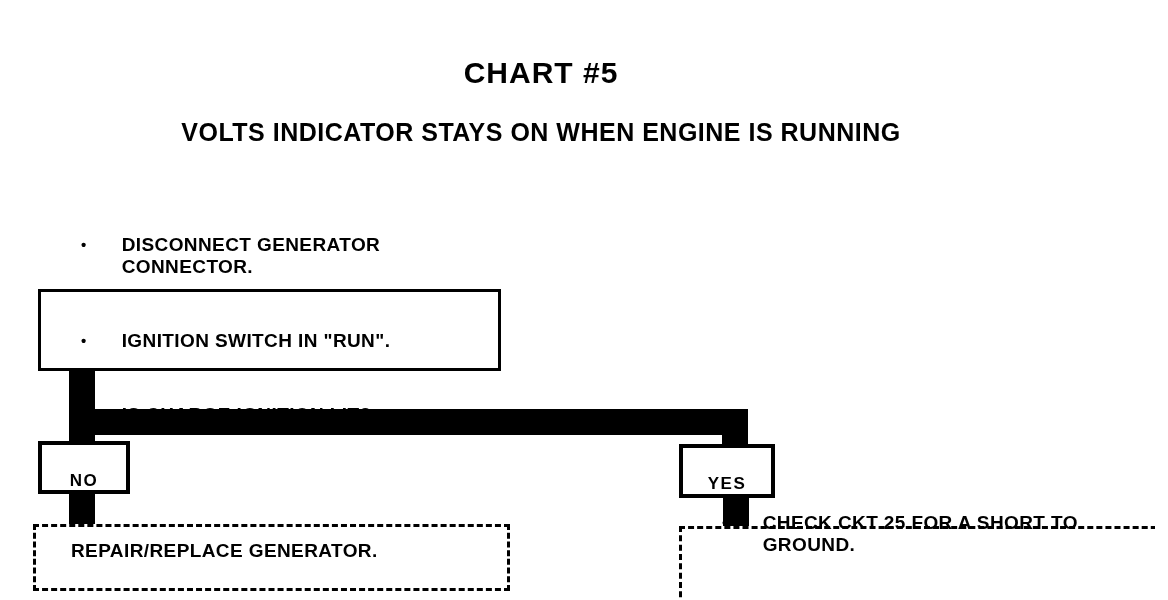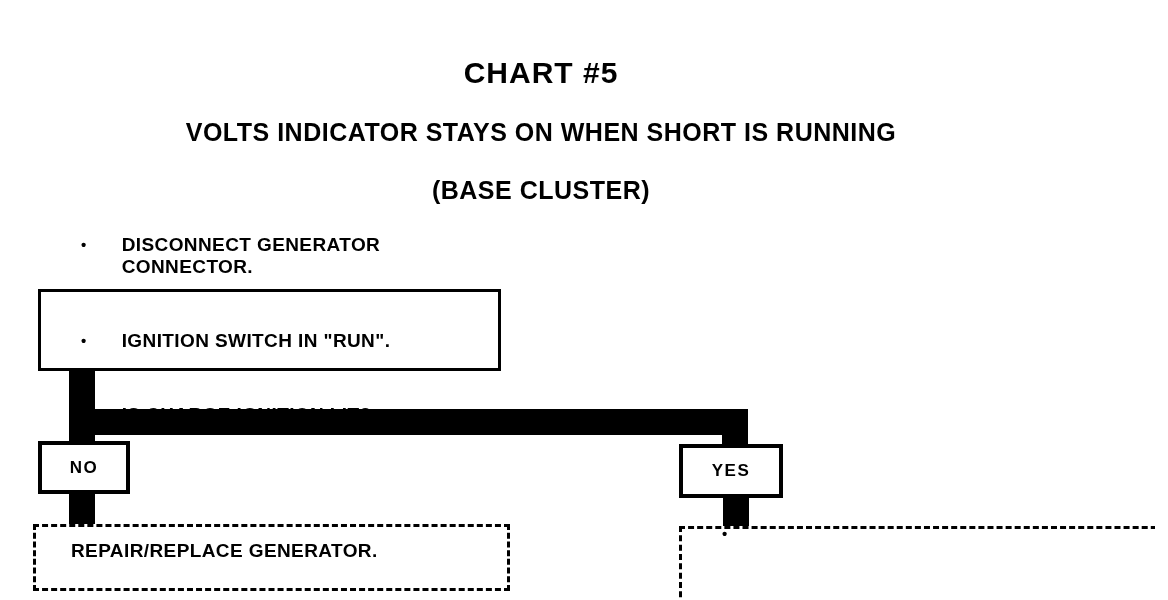--- a/index.html
+++ b/index.html
@@ -71,27 +71,26 @@
   }
   .bullet {
     font-size: 15px;
     line-height: 22px;
     margin-right: 9px;
     flex: 0 0 auto;
   }
   .branch-box {
     border: 4px solid #000000;
     display: flex;
-    align-items: center;
     justify-content: center;
     font-size: 17px;
     letter-spacing: 1.5px;
   }
   .no-box  { left: 12px;  top: 415px; width: 92px; height: 53px; }
-  .yes-box { left: 653px; top: 418px; width: 104px; height: 54px; }
+  .yes-box { left: 653px; top: 418px; width: 96px; height: 54px; }
 
   .result-box {
     border: 3px dashed #000000;
   }
   .no-result-box {
     left: 7px; top: 498px; width: 477px; height: 67px;
     display: flex;
     align-items: flex-end;
     padding-left: 22px;
     font-size: 19px;
@@ -105,22 +104,21 @@
     padding: 6px 6px 6px 14px;
   }
 </style>
 </head>
 <body>
 
 <div class="page">
 
   <div class="chart-header">
     <div class="chart-title">CHART #5</div>
-    <div class="chart-subtitle">VOLTS INDICATOR STAYS ON WHEN SHORT IS RUNNING</div>
-    <div class="chart-subtitle">(BASE CLUSTER)</div>
+    <div class="chart-subtitle">VOLTS INDICATOR STAYS ON WHEN ENGINE IS RUNNING</div>
   </div>
 
   <div class="connector c-drop-question"></div>
   <div class="connector c-branch-h"></div>
   <div class="connector c-drop-yes-top"></div>
   <div class="connector c-drop-no-bot"></div>
   <div class="connector c-drop-yes-bot"></div>
 
   <div class="box question-box">
     <div class="bullet-row">
@@ -145,19 +143,20 @@
     <span>YES</span>
   </div>
 
   <div class="box result-box no-result-box">
     <span>REPAIR/REPLACE GENERATOR.</span>
   </div>
 
   <div class="box result-box yes-result-box">
     <div class="bullet-row">
       <span class="bullet">•</span>
+      <span>CHECK CKT 25 FOR A SHORT TO GROUND.</span>
     </div>
     <div class="bullet-row">
       <span class="bullet">•</span>
     </div>
   </div>
 
 </div>
 
 </body></html>

